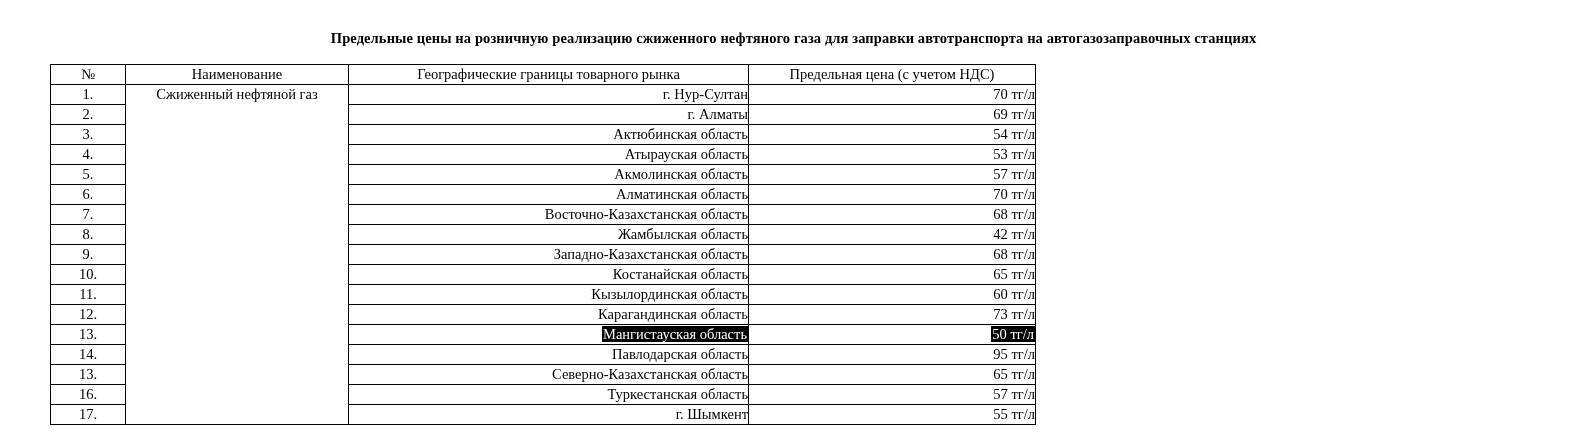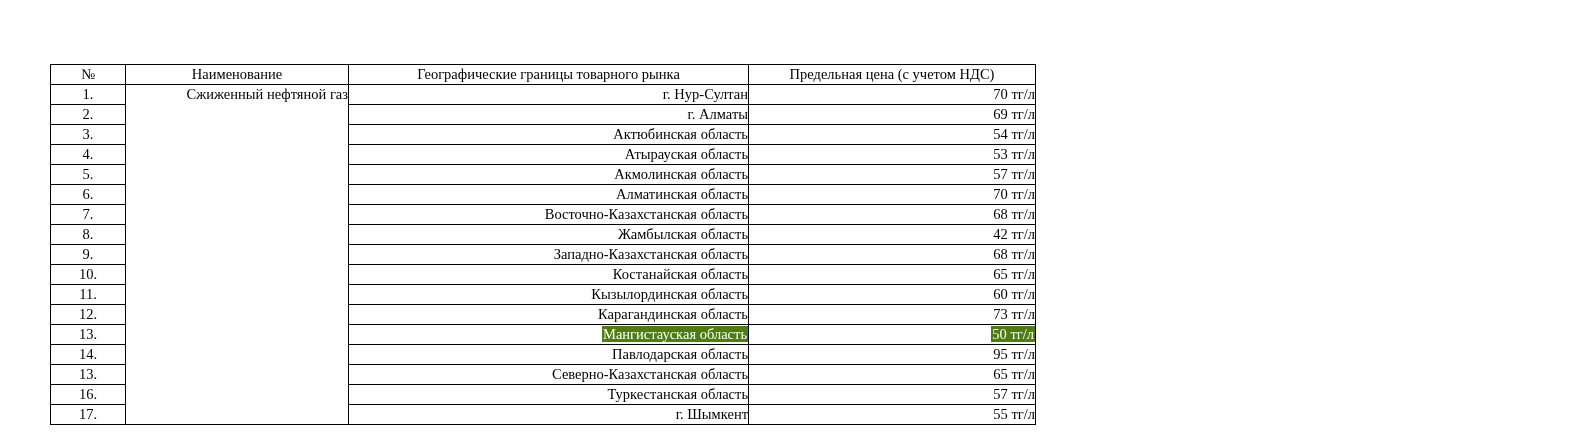--- a/index.html
+++ b/index.html
@@ -60,38 +60,39 @@
   }
   th.head {
     text-align: center;
     height: 20px;
   }
   td.num {
     text-align: center;
   }
   td.name {
     padding-left: 5px;
-    text-align: right;
+    text-align: center;
   }
   td.region,
   td.price {
     padding-left: 5px;
     text-align: right;
   }
   .sel {
-    background: #4d7c0f;
+    background: #000000;
     color: #ffffff;
     padding: 0 1px;
   }
 </style>
 </head>
 <body>
 
 <div class="page">
 
+  <div class="doc-title">Предельные цены на розничную реализацию сжиженного нефтяного газа для заправки автотранспорта на автогазозаправочных станциях</div>
 
   <div class="table-wrap">
     <table class="price-table">
       <colgroup>
         <col class="c-num">
         <col class="c-name">
         <col class="c-region">
         <col class="c-price">
       </colgroup>
       <thead>

